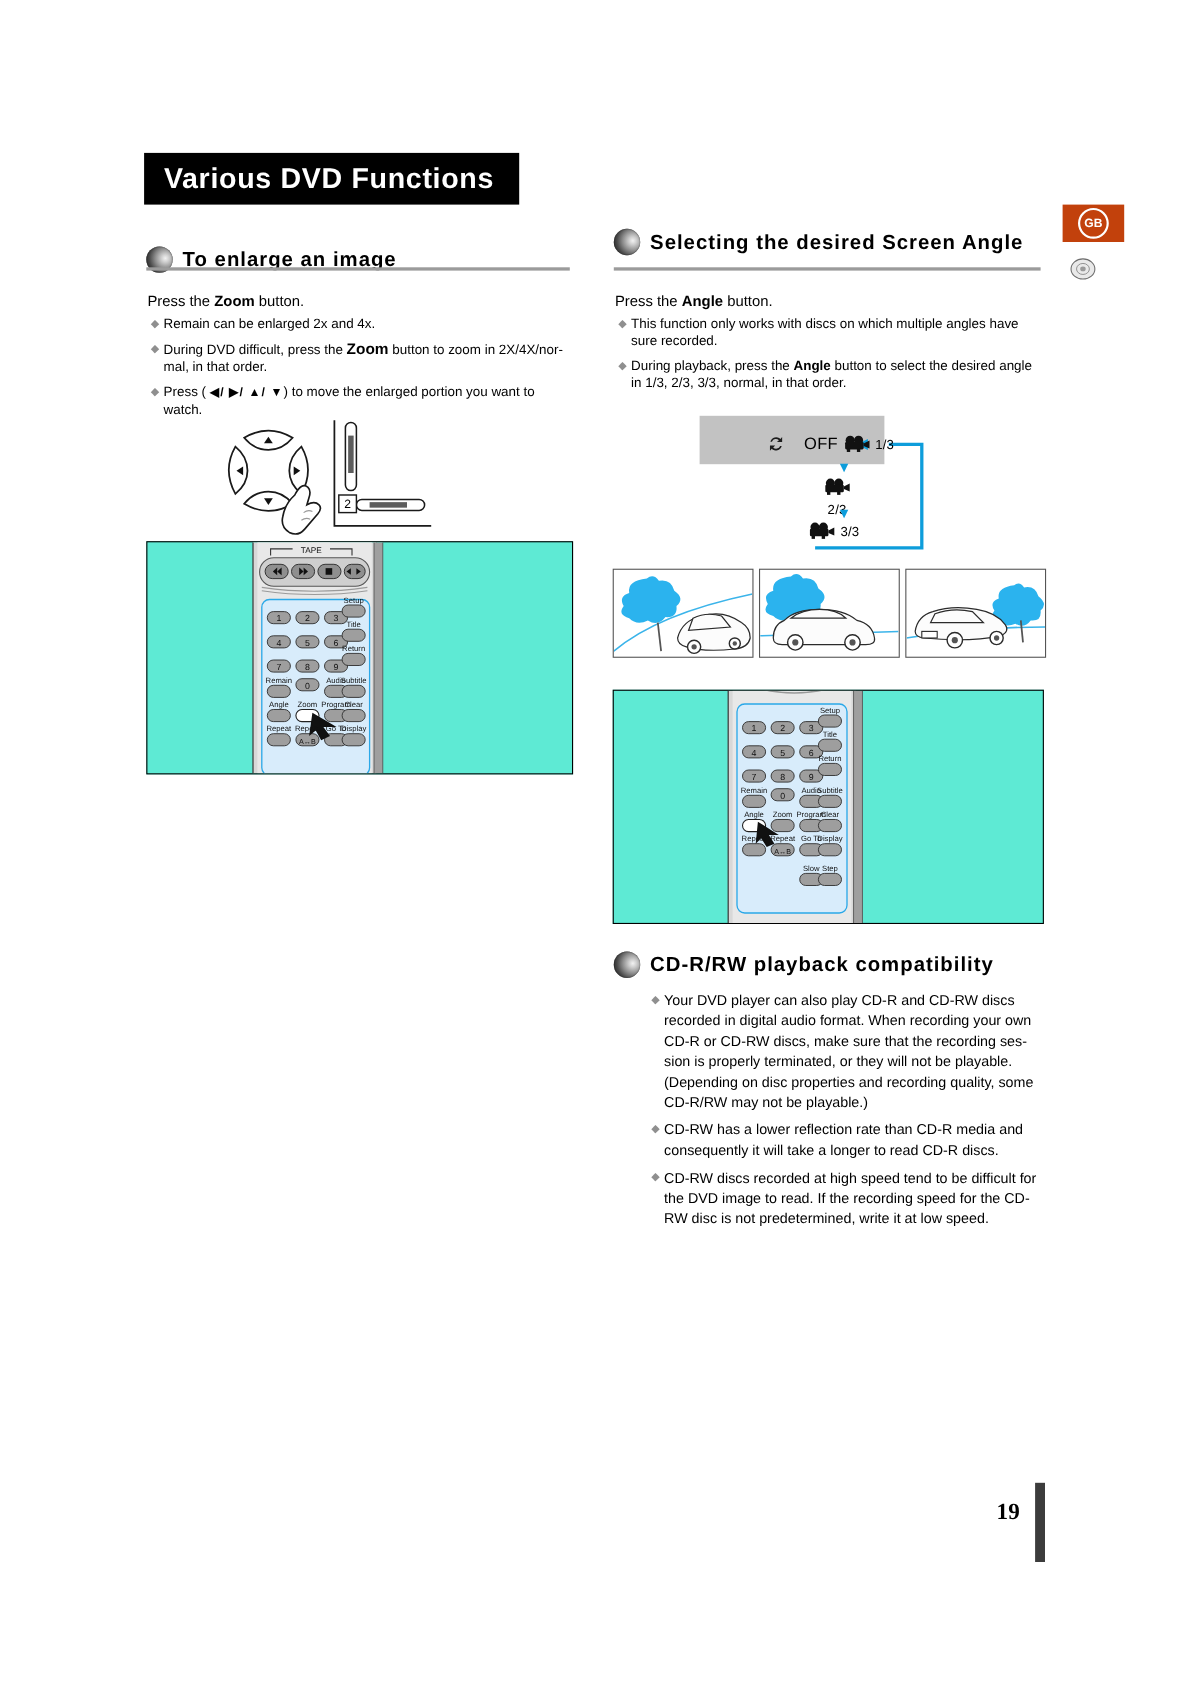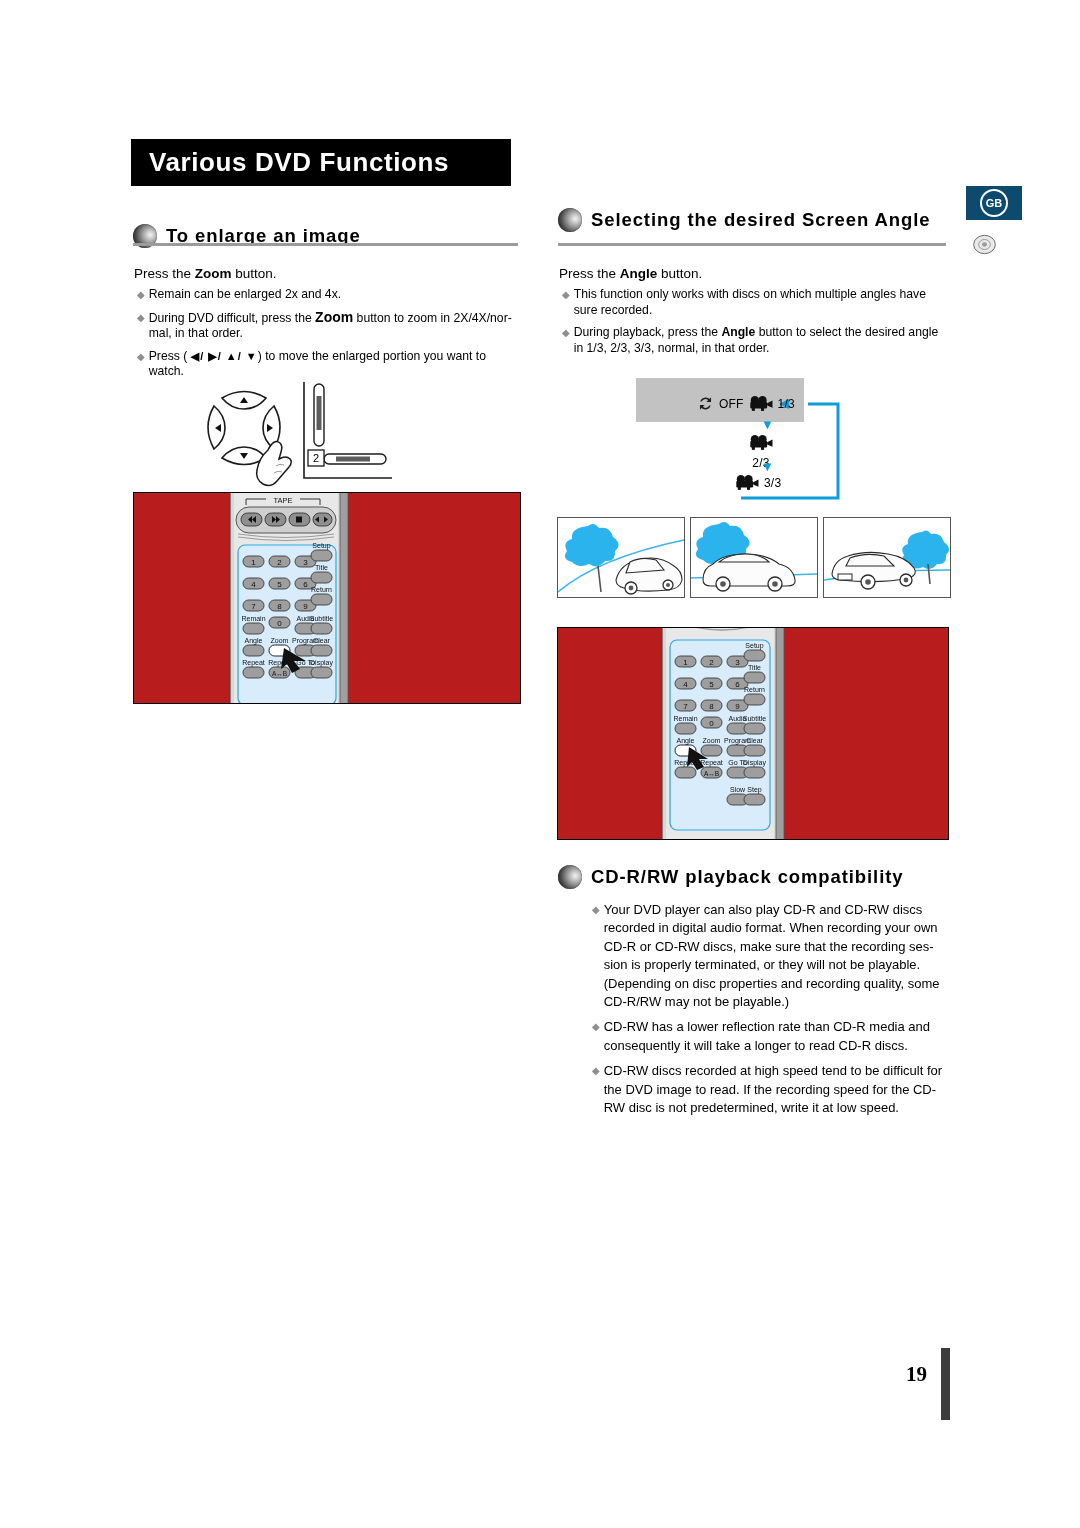--- a/index.html
+++ b/index.html
@@ -14,21 +14,21 @@
     font-family: "Liberation Sans", sans-serif;
     color: #000;
     overflow: hidden;
   }
 
   
   #title-banner {
     position: absolute;
     left: 131px;
     top: 139px;
-    width: 380px;
+    width: 341px;
     height: 47px;
     background: #000000;
     display: flex;
     align-items: center;
   }
   #title-banner .title-text {
     color: #ffffff;
     font-size: 26px;
     font-weight: bold;
     letter-spacing: 0.6px;
@@ -36,21 +36,21 @@
     font-family: "Liberation Sans", sans-serif;
   }
 
   
   #gb-badge {
     position: absolute;
     left: 966px;
     top: 186px;
     width: 56px;
     height: 34px;
-    background: #0c4a6e;
+    background: #c2410c;
     display: flex;
     align-items: center;
     justify-content: center;
   }
   #gb-badge .gb-ring {
     width: 24px;
     height: 24px;
     border-radius: 50%;
     border: 2px solid #fff;
     color: #fff;
@@ -122,21 +122,21 @@
   .bullets .btxt { flex: 1; }
   .bullets b { font-weight: bold; }
   .bullets .big { font-size: 14px; font-weight: bold; }
 
   .arrow-glyph { font-size: 11px; letter-spacing: 1px; }
 
   
   .figbox {
     position: absolute;
     border: 1.5px solid #000;
-    background: #b91c1c;
+    background: #5eead4;
     overflow: hidden;
   }
 
   
   #angle-diagram {
     position: absolute;
     left: 636px;
     top: 378px;
     width: 215px;
     height: 130px;
@@ -151,22 +151,23 @@
     position: absolute;
     display: flex;
     align-items: center;
     gap: 4px;
   }
   .angle-label {
     font-size: 12px;
     letter-spacing: 0.2px;
   }
   .angle-off {
-    font-size: 12px;
+    font-size: 15px;
     letter-spacing: 0.2px;
+    margin-left: 12px;
   }
   .cam {
     width: 26px;
     height: 18px;
     flex: none;
   }
   .dn-arrow {
     position: absolute;
     color: #0d9ddb;
     font-size: 13px;

